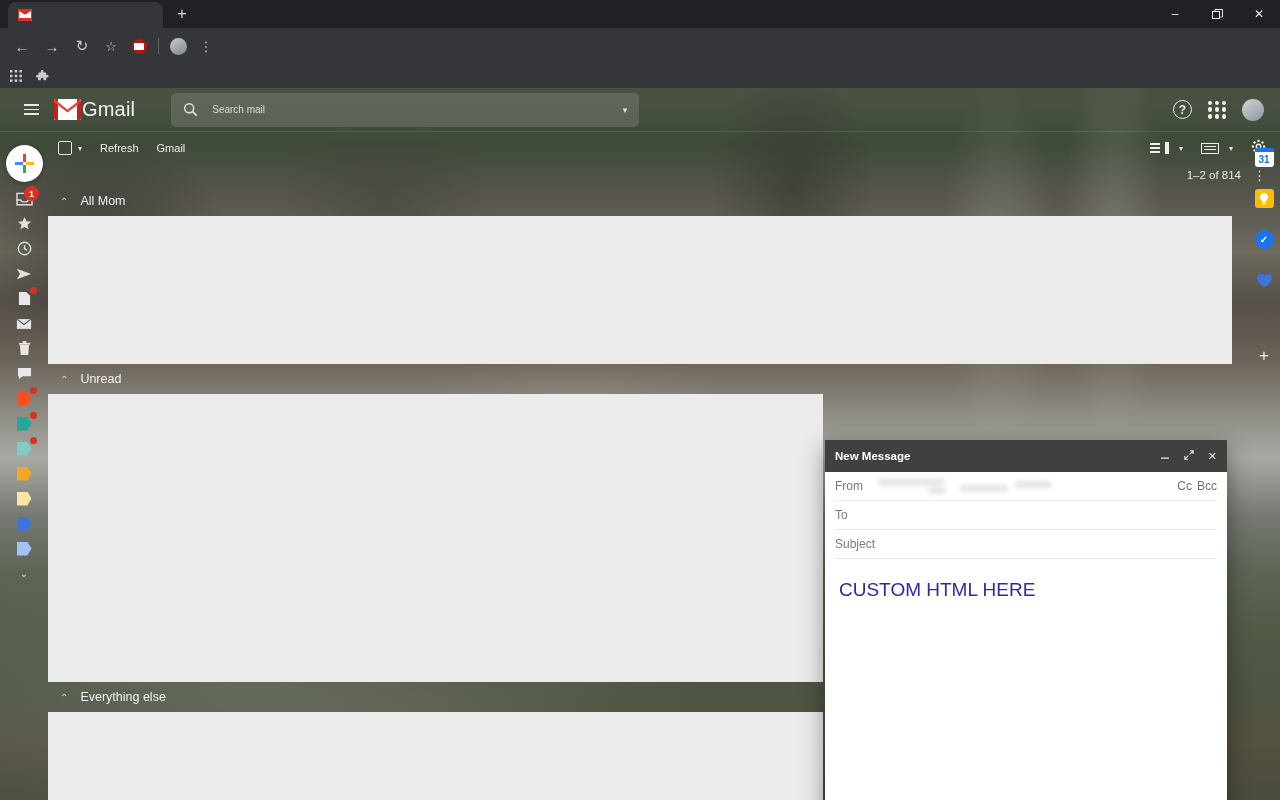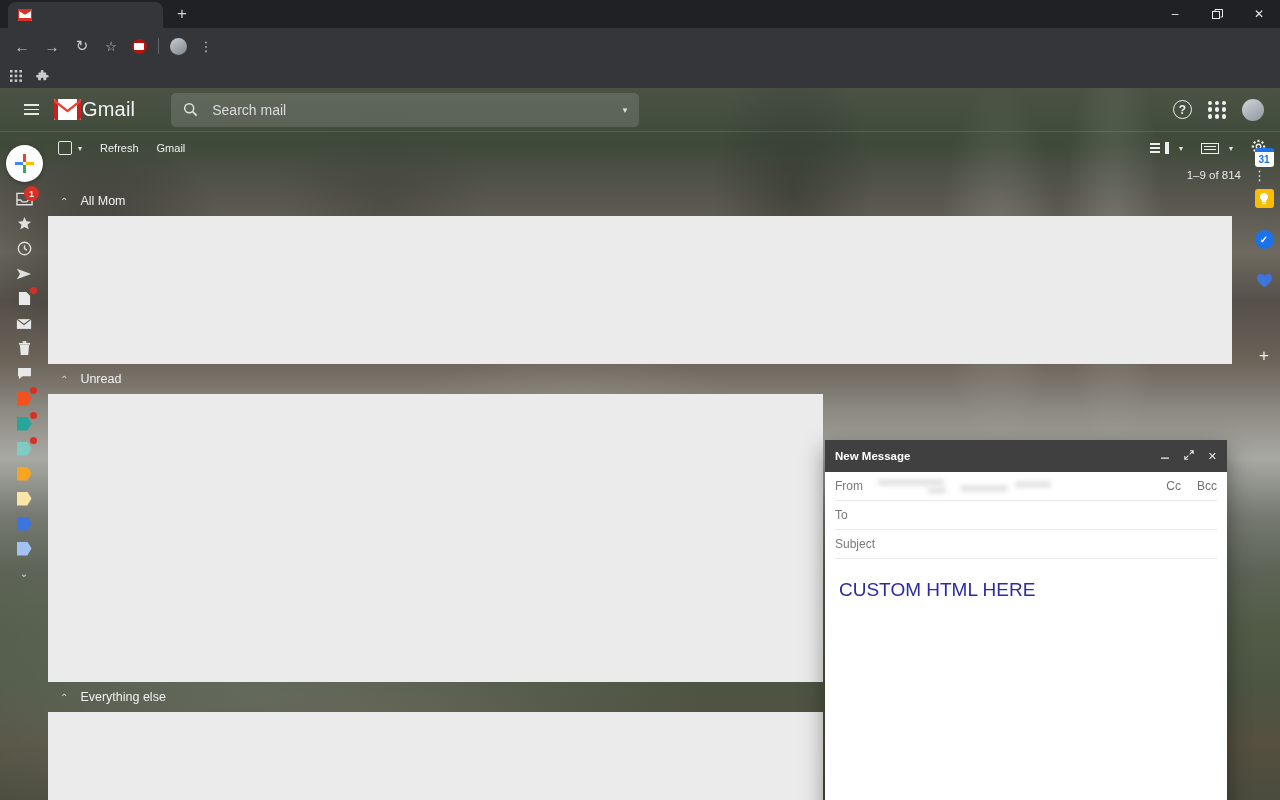--- a/index.html
+++ b/index.html
@@ -174,21 +174,21 @@
     width: 468px; height: 34px;
     background: rgba(255,255,255,.13);
     border-radius: 5px;
     display: flex; align-items: center;
     padding: 0 12px; gap: 14px;
     flex: none;
   }
   .search-icon-wrap { color: #e0e0e0; font-size: 14px; display: flex; flex:none; }
   .search-input {
     flex: 1; background: transparent; border: none; outline: none;
-    font-size: 14px; color: #ec4899;
+    font-size: 10px; color: #ec4899;
     font-family: "Liberation Sans", sans-serif;
   }
   .search-input::placeholder { color: #dadada; }
   .search-caret { color: #e0e0e0; font-size: 9px; flex: none; }
   .header-right {
     margin-left: auto; display: flex; align-items: center; gap: 16px;
     padding-right: 4px;
   }
   .help-icon {
     width: 19px; height: 19px; border-radius: 50%;
@@ -317,21 +317,21 @@
   .field-row {
     height: 29px; display: flex; align-items: center;
     margin: 0 10px; border-bottom: 1px solid #e9e9e9;
     position: relative;
   }
   .field-label { font-size: 12px; color: #7a7a7a; }
   .blur-seg {
     position: absolute; height: 7px; border-radius: 2px;
     background: #e4e4e4; filter: blur(2.2px); opacity: .95;
   }
-  .ccbcc { margin-left: auto; display: flex; gap: 16px; }
+  .ccbcc { margin-left: auto; display: flex; gap: 5px; }
   .ccbcc span { font-size: 12px; color: #6f6f6f; }
 
   .compose-body {
     flex: 1; padding: 20px 14px 0 14px;
     overflow: hidden;
   }
   .body-heading {
     font-size: 19px; color: #2b2ba8;
     font-family: Liberation Sans, sans-serif;
   }
@@ -483,21 +483,21 @@
               <line x1="11.4" y1="11.4" x2="13" y2="13"></line>
               <line x1="13" y1="3" x2="11.4" y2="4.6"></line>
               <line x1="4.6" y1="11.4" x2="3" y2="13"></line>
             </g>
           </svg>
       </div>
     </div>
   </div>
 
   <div class="pagination-row">
-    <span class="page-count">1–9 of 814</span>
+    <span class="page-count">1–2 of 814</span>
     <span class="kebab">⋮</span>
   </div>
 
   <div class="left-rail">
     <div class="compose-fab">
       <div class="fab-plus">
           <i class="v-t"></i>
           <i class="v-b"></i>
           <i class="h-l"></i>
           <i class="h-r"></i>

